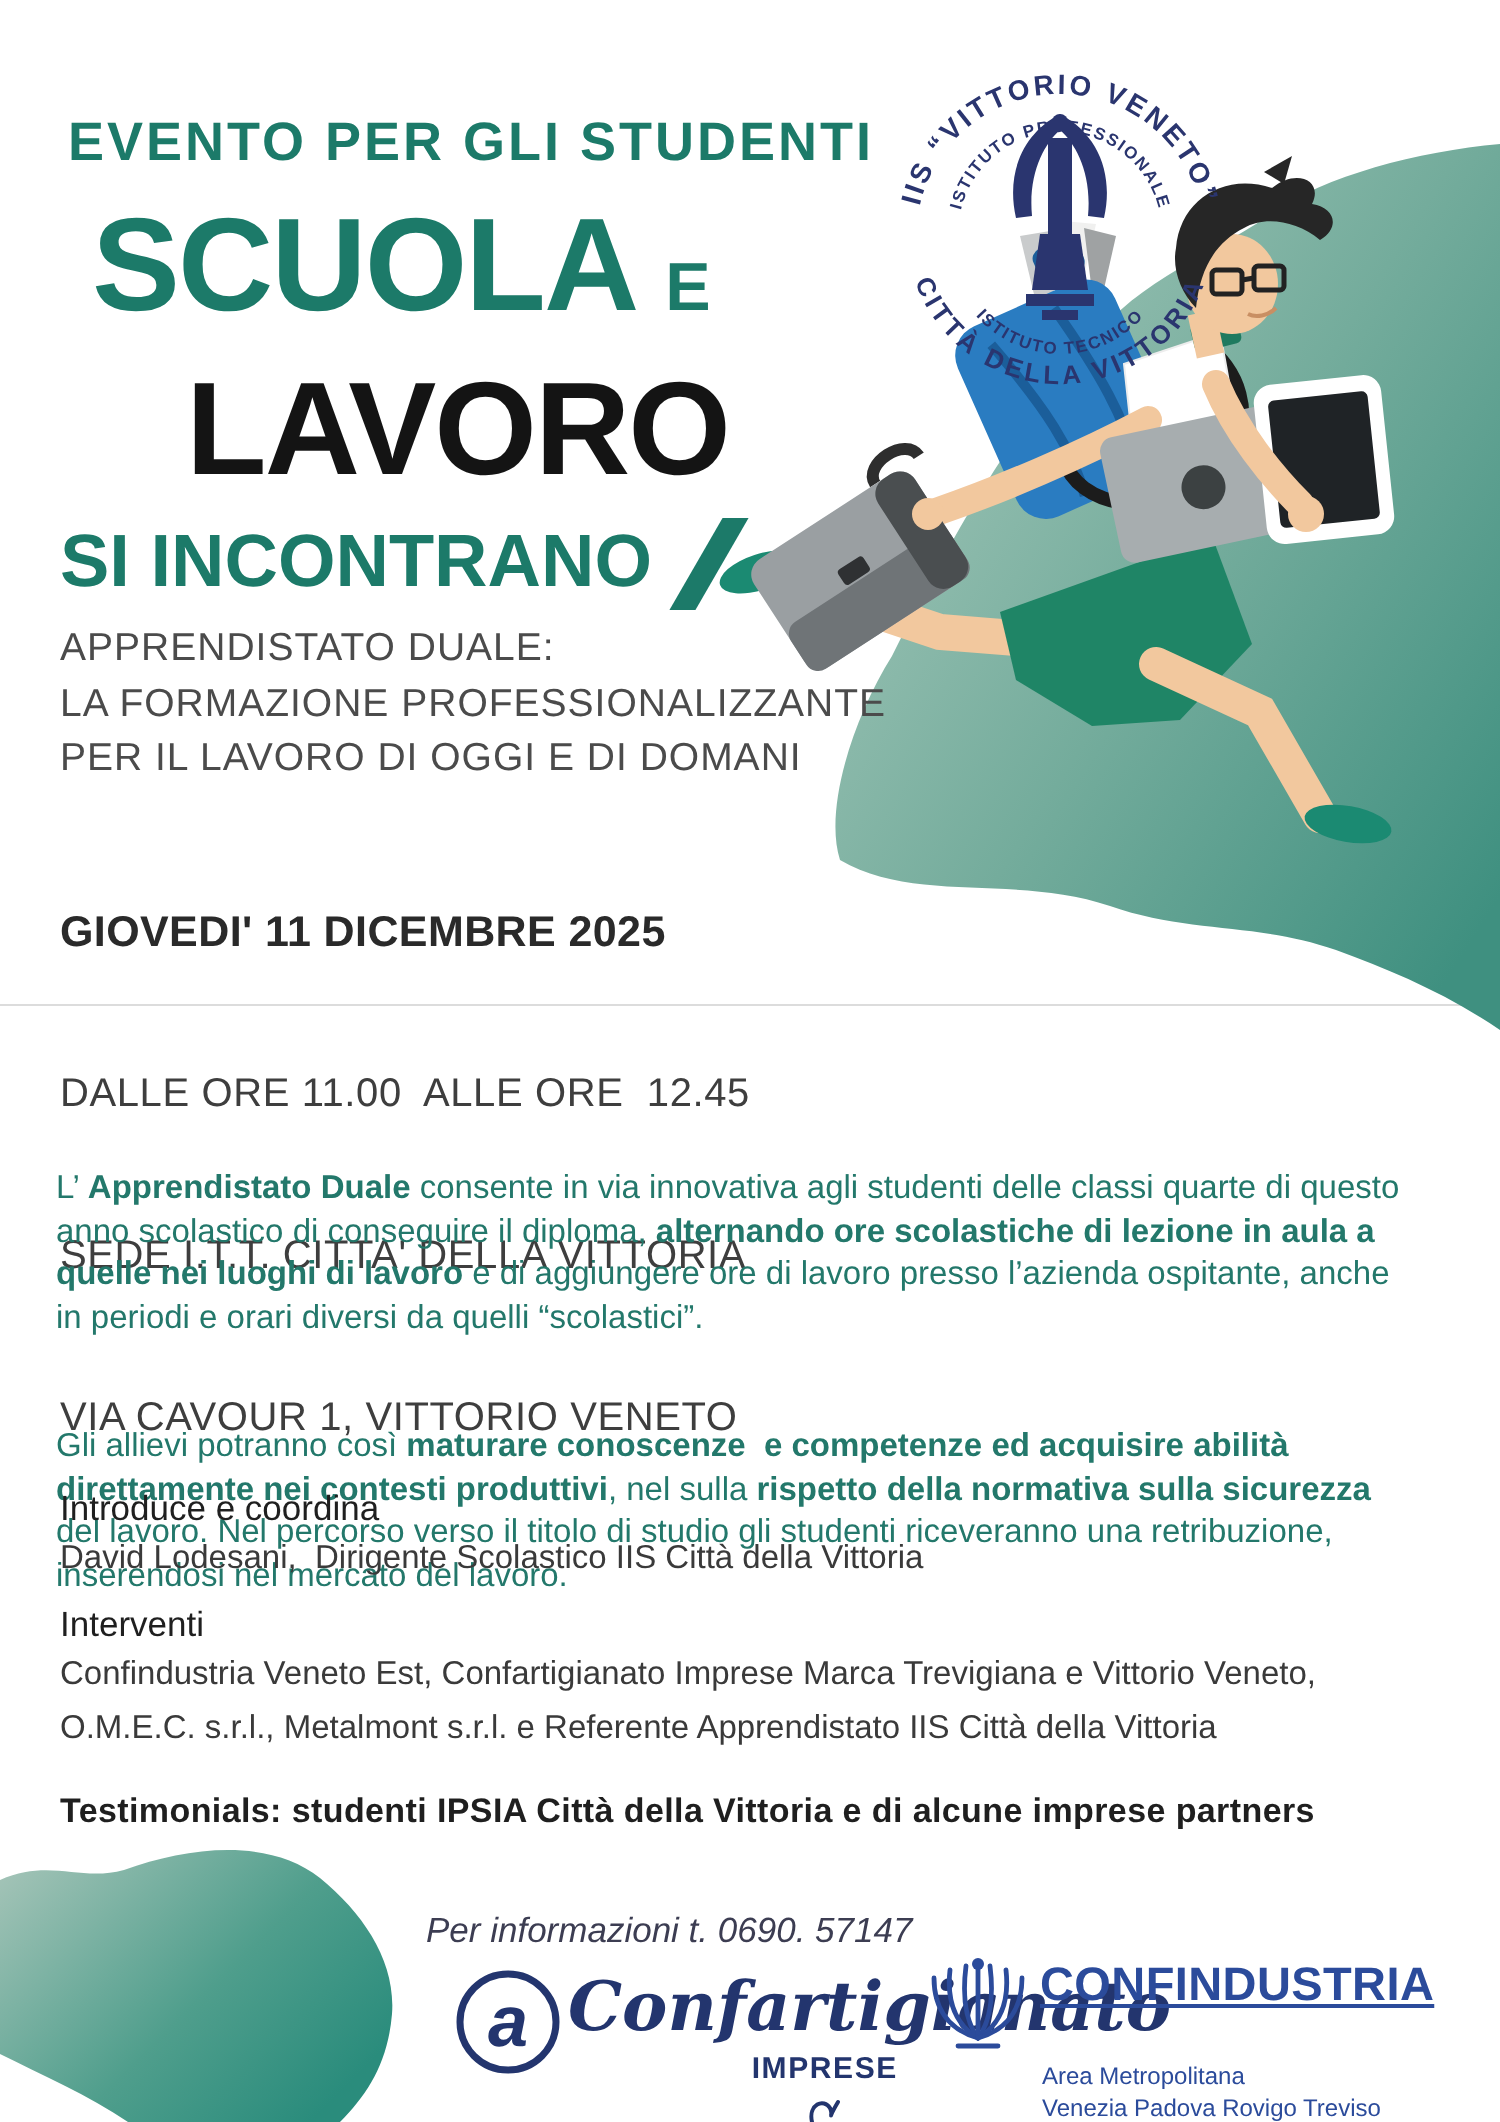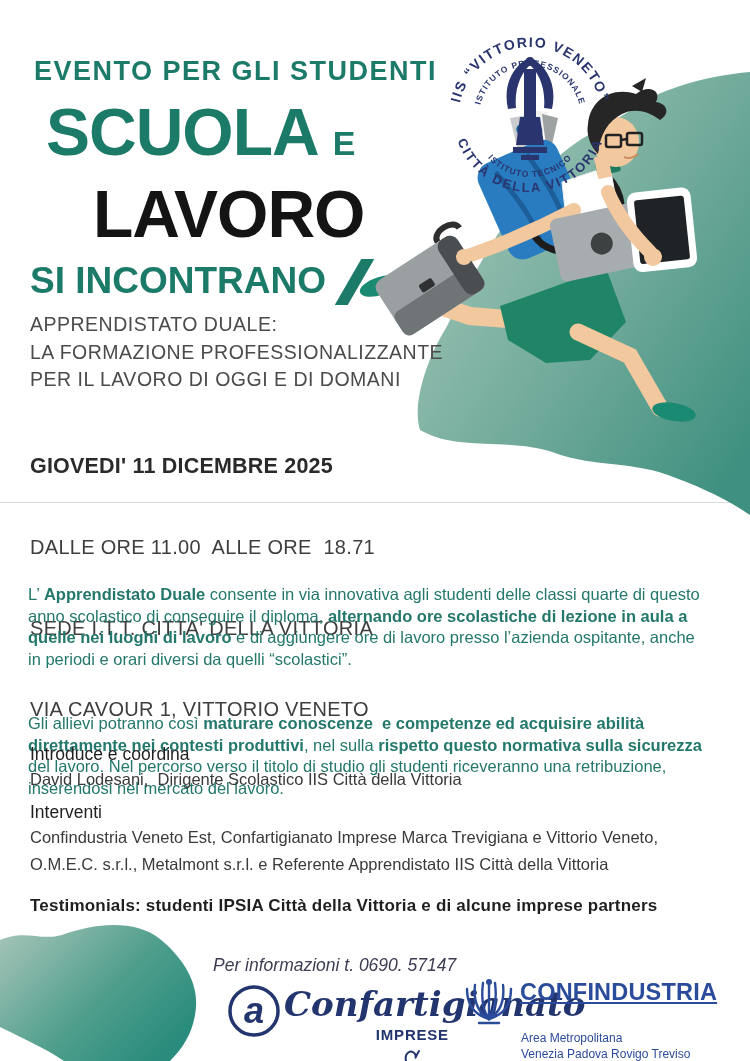--- a/index.html
+++ b/index.html
@@ -175,28 +175,28 @@
   </div>
 
   <div class="abs subtitle">
     <div>APPRENDISTATO DUALE:</div>
     <div>LA FORMAZIONE PROFESSIONALIZZANTE</div>
     <div>PER IL LAVORO DI OGGI E DI DOMANI</div>
   </div>
 
   <div class="abs event">
     <div class="date">GIOVEDI' 11 DICEMBRE 2025</div>
-    <div>DALLE ORE 11.00  ALLE ORE  18.71</div>
+    <div>DALLE ORE 11.00  ALLE ORE  12.45</div>
     <div>SEDE I.T.T. CITTA' DELLA VITTORIA</div>
     <div>VIA CAVOUR 1, VITTORIO VENETO</div>
   </div>
 
   <div class="abs copy">
     <p><span>L’ </span><span class="b">Apprendistato Duale</span><span> consente in via innovativa agli studenti delle classi quarte di questo anno scolastico di conseguire il diploma, </span><span class="b">alternando ore scolastiche di lezione in aula a quelle nei luoghi di lavoro</span><span> e di aggiungere ore di lavoro presso l’azienda ospitante, anche in periodi e orari diversi da quelli “scolastici”.</span></p>
-    <p><span>Gli allievi potranno così </span><span class="b">maturare conoscenze  e competenze ed acquisire abilità direttamente nei contesti produttivi</span><span>, nel sulla </span><span class="b">rispetto questo normativa sulla sicurezza</span><span> del lavoro. Nel percorso verso il titolo di studio gli studenti riceveranno una retribuzione, inserendosi nel mercato del lavoro.</span></p>
+    <p><span>Gli allievi potranno così </span><span class="b">maturare conoscenze  e competenze ed acquisire abilità direttamente nei contesti produttivi</span><span>, nel sulla </span><span class="b">rispetto della normativa sulla sicurezza</span><span> del lavoro. Nel percorso verso il titolo di studio gli studenti riceveranno una retribuzione, inserendosi nel mercato del lavoro.</span></p>
   </div>
 
   <div class="abs sec-head" style="left:30px;top:744px;">Introduce e coordina</div>
   <div class="abs sec-line" style="left:30px;top:766px;">David Lodesani,  Dirigente Scolastico IIS Città della Vittoria</div>
 
   <div class="abs sec-head" style="left:30px;top:802px;">Interventi</div>
   <div class="abs sec-line" style="left:30px;top:824px;">Confindustria Veneto Est, Confartigianato Imprese Marca Trevigiana e Vittorio Veneto,</div>
   <div class="abs sec-line" style="left:30px;top:851px;">O.M.E.C. s.r.l., Metalmont s.r.l. e Referente Apprendistato IIS Città della Vittoria</div>
 
   <div class="abs testimonials">Testimonials: studenti IPSIA Città della Vittoria e di alcune imprese partners</div>

